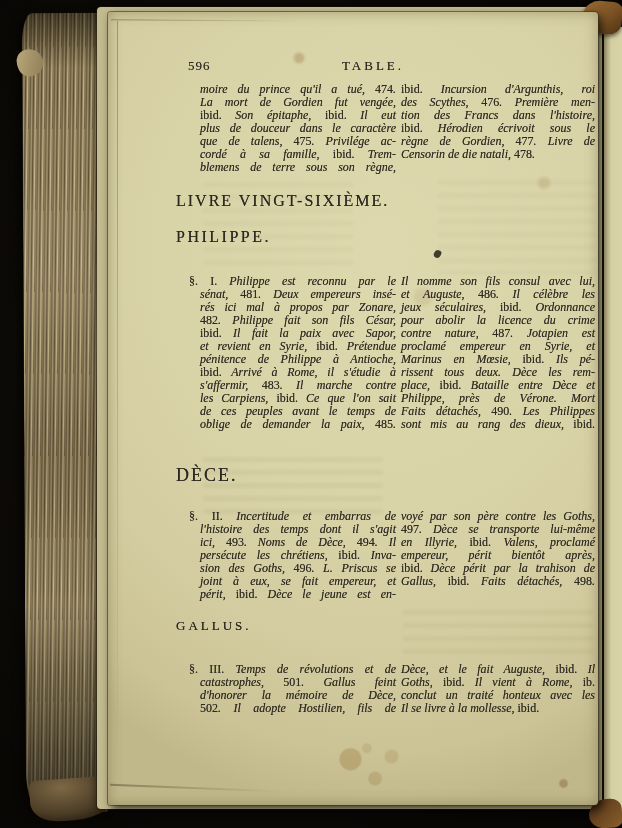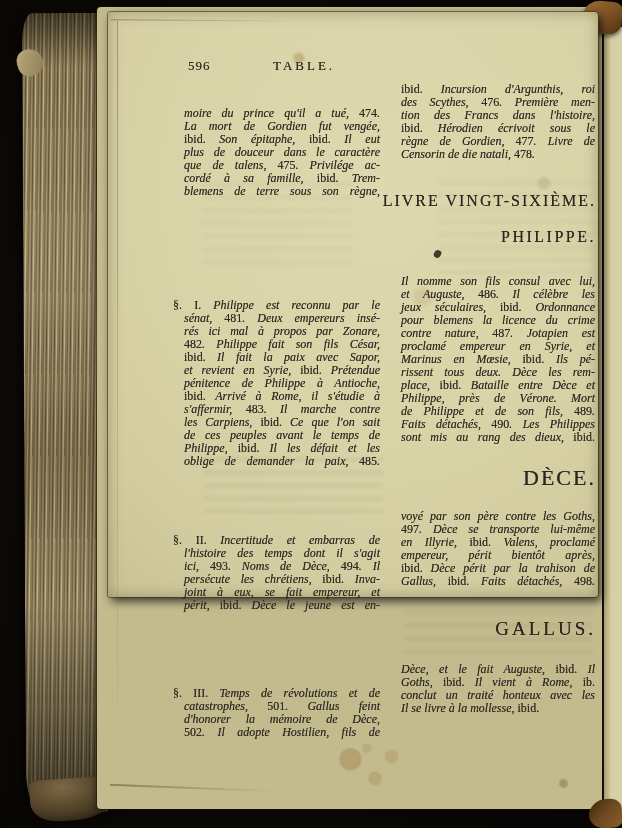--- a/index.html
+++ b/index.html
@@ -33,21 +33,21 @@
     border-radius:10% 20% 70% 40% / 20% 30% 100% 60%;
     transform:rotate(-4deg);
   }
   
   .under-page {
     position:absolute; left:97px; top:7px; width:505px; height:802px;
     background:#c3ba8e; border-radius:4px;
     box-shadow:0 0 8px rgba(0,0,0,.65), 0 0 0 1px rgba(40,34,18,.5);
   }
   .page {
-    position:absolute; left:108px; top:12px; width:490px; height:585px;
+    position:absolute; left:108px; top:12px; width:490px; height:793px;
     background:radial-gradient(ellipse 480px 560px at 56% 30%,
       #ded8ae 0%, #d9d3a8 45%, #d3cca0 72%, #cbc396 90%, #c0b88b 100%);
     border-radius:3px 4px 4px 3px;
     box-shadow:inset 0 0 14px rgba(105,92,52,.45),
       0 0 0 1px rgba(55,47,28,.55), 3px 4px 10px rgba(0,0,0,.75);
   }
   
   .side-strip {
     position:absolute; left:604px; top:27px; width:18px; height:788px;
     background:linear-gradient(90deg,#a79d74 0%, #d5cfa4 40%, #d8d2a7 100%);
@@ -88,33 +88,33 @@
     background:radial-gradient(circle, rgba(130,100,50,.12) 0 45%, rgba(130,100,50,0) 72%); }
   .ghost { position:absolute; opacity:.5; filter:blur(1.3px); pointer-events:none;
     background:repeating-linear-gradient(180deg, rgba(104,98,58,.12) 0 5px, rgba(104,98,58,0) 5px 13px); }
   .g1 { left:95px;  top:445px; width:180px; height:58px; }
   .g2 { left:295px; top:598px; width:190px; height:48px; }
   .g3 { left:95px;  top:170px; width:150px; height:90px; opacity:.35; }
   .g4 { left:330px; top:168px; width:158px; height:94px; opacity:.35; }
   
   .pgnum { position:absolute; left:80px; top:46px; font-size:13px; letter-spacing:1px;
     color:#2e2a22; text-shadow:0 0 .5px rgba(46,42,34,.6); }
-  .runtitle { position:absolute; left:165px; top:46px; width:200px; text-align:left;
+  .runtitle { position:absolute; left:165px; top:46px; width:200px; text-align:center;
     font-size:13px; letter-spacing:3px; color:#2b2720; text-shadow:0 0 .5px rgba(46,42,34,.6); }
-  .heading { position:absolute; left:68px; width:420px; text-align:right;
+  .heading { position:absolute; left:68px; width:420px; text-align:left;
     color:#2b2720; text-shadow:0 0 .6px rgba(43,39,32,.7); }
   .h-livre    { top:180px; font-size:16px;   letter-spacing:2px; }
   .h-philippe { top:216px; font-size:16px;   letter-spacing:2.5px; }
-  .h-dece     { top:453px; font-size:22px; letter-spacing:2px; }
-  .h-gallus   { top:606px; font-size:19px;   letter-spacing:3px; }
+  .h-dece     { top:453px; font-size:18px; letter-spacing:2px; }
+  .h-gallus   { top:606px; font-size:13px;   letter-spacing:3px; }
   .ink-blot { position:absolute; left:326px; top:238px; width:7px; height:8px;
     background:#262218; border-radius:60% 40% 55% 50%; transform:rotate(22deg); opacity:.85; }
   .col { position:absolute; font-style:italic; font-size:12px; line-height:13px;
     color:#2e2a22; text-shadow:0 0 .5px rgba(46,42,34,.65); }
-  .col-l { left:76px;  width:196px;margin-top:24px; }
+  .col-l { left:92px;  width:196px; }
   .col-r { left:293px; width:194px; }
   .ln { text-align:justify; text-align-last:justify; height:13px; }
   .end  .ln:last-child  { text-align-last:left; }
   .hang .ln:first-child { margin-left:-11px;font-family:Liberation Serif, serif; }
   .rm { font-style:normal; }
 </style>
 </head>
 <body>
 
 <div class="fore-edge"></div>
@@ -169,45 +169,44 @@
       <div class="ln">sénat, <span class="rm">481</span>. Deux empereurs insé-</div>
       <div class="ln">rés ici mal à propos par Zonare,</div>
       <div class="ln"><span class="rm">482</span>. Philippe fait son fils César,</div>
       <div class="ln"><span class="rm">ibid.</span> Il fait la paix avec Sapor,</div>
       <div class="ln">et revient en Syrie, <span class="rm">ibid.</span> Prétendue</div>
       <div class="ln">pénitence de Philippe à Antioche,</div>
       <div class="ln"><span class="rm">ibid.</span> Arrivé à Rome, il s'étudie à</div>
       <div class="ln">s'affermir, <span class="rm">483</span>. Il marche contre</div>
       <div class="ln">les Carpiens, <span class="rm">ibid.</span> Ce que l'on sait</div>
       <div class="ln">de ces peuples avant le temps de</div>
-      <div class="ln">Philippe, <span class="rm">ibid.</span> Il les défait et les</div>
       <div class="ln ln-last">oblige de demander la paix, <span class="rm">485</span>.</div>
     </div>
   <div class="col col-r" style="top:263px;">
       <div class="ln">Il nomme son fils consul avec lui,</div>
       <div class="ln">et Auguste, <span class="rm">486</span>. Il célèbre les</div>
       <div class="ln">jeux séculaires, <span class="rm">ibid.</span> Ordonnance</div>
-      <div class="ln">pour blemens la licence du crime</div>
+      <div class="ln">pour abolir la licence du crime</div>
       <div class="ln">contre nature, <span class="rm">487</span>. Jotapien est</div>
       <div class="ln">proclamé empereur en Syrie, et</div>
       <div class="ln">Marinus en Mœsie, <span class="rm">ibid.</span> Ils pé-</div>
       <div class="ln">rissent tous deux. Dèce les rem-</div>
       <div class="ln">place, <span class="rm">ibid.</span> Bataille entre Dèce et</div>
       <div class="ln">Philippe, près de Vérone. Mort</div>
-      <div class="ln">de Philippe et de son fils, <span class="rm">489</span>.</div>
       <div class="ln">Faits détachés, <span class="rm">490</span>. Les Philippes</div>
       <div class="ln ln-last">sont mis au rang des dieux, <span class="rm">ibid.</span></div>
     </div>
 
   <div class="heading h-dece">DÈCE.</div>
   <div class="col col-l hang" style="top:498px;">
       <div class="ln"><span class="rm">§. II.</span> Incertitude et embarras de</div>
       <div class="ln">l'histoire des temps dont il s'agit</div>
       <div class="ln">ici, <span class="rm">493</span>. Noms de Dèce, <span class="rm">494</span>. Il</div>
       <div class="ln">persécute les chrétiens, <span class="rm">ibid.</span> Inva-</div>
+      <div class="ln">sion des Goths, <span class="rm">496</span>. L. Priscus se</div>
       <div class="ln">joint à eux, se fait empereur, et</div>
       <div class="ln ln-last">périt, <span class="rm">ibid.</span> Dèce le jeune est en-</div>
     </div>
   <div class="col col-r" style="top:498px;">
       <div class="ln">voyé par son père contre les Goths,</div>
       <div class="ln"><span class="rm">497</span>. Dèce se transporte lui-même</div>
       <div class="ln">en Illyrie, <span class="rm">ibid.</span> Valens, proclamé</div>
       <div class="ln">empereur, périt bientôt après,</div>
       <div class="ln"><span class="rm">ibid.</span> Dèce périt par la trahison de</div>
       <div class="ln ln-last">Gallus, <span class="rm">ibid.</span> Faits détachés, <span class="rm">498</span>.</div>

